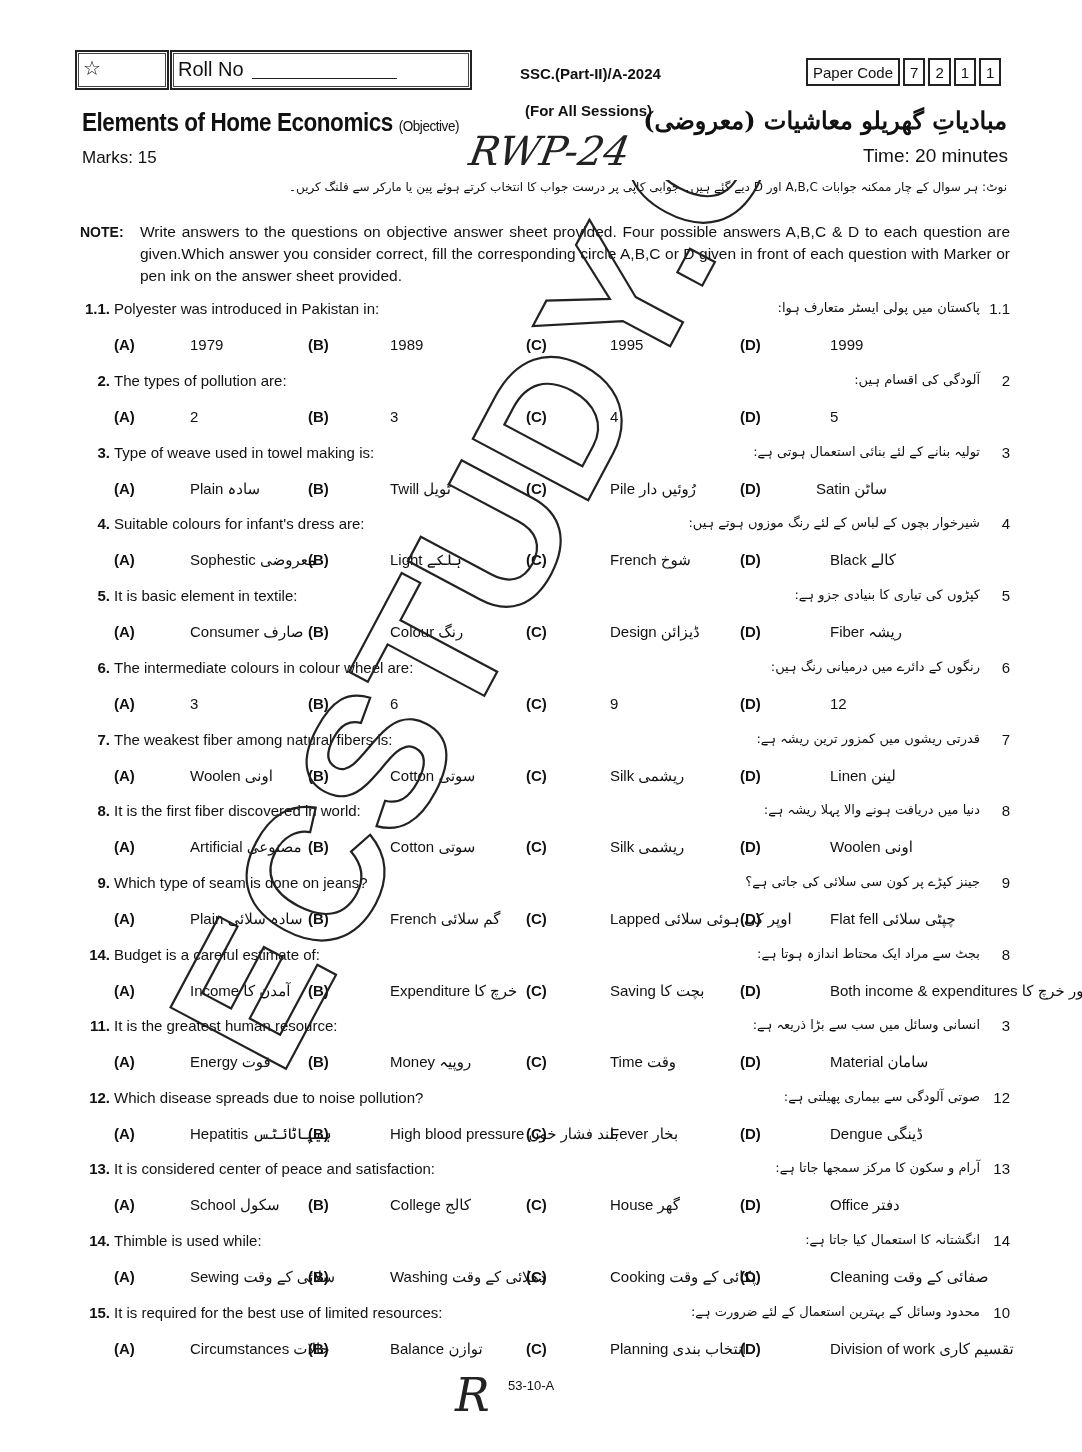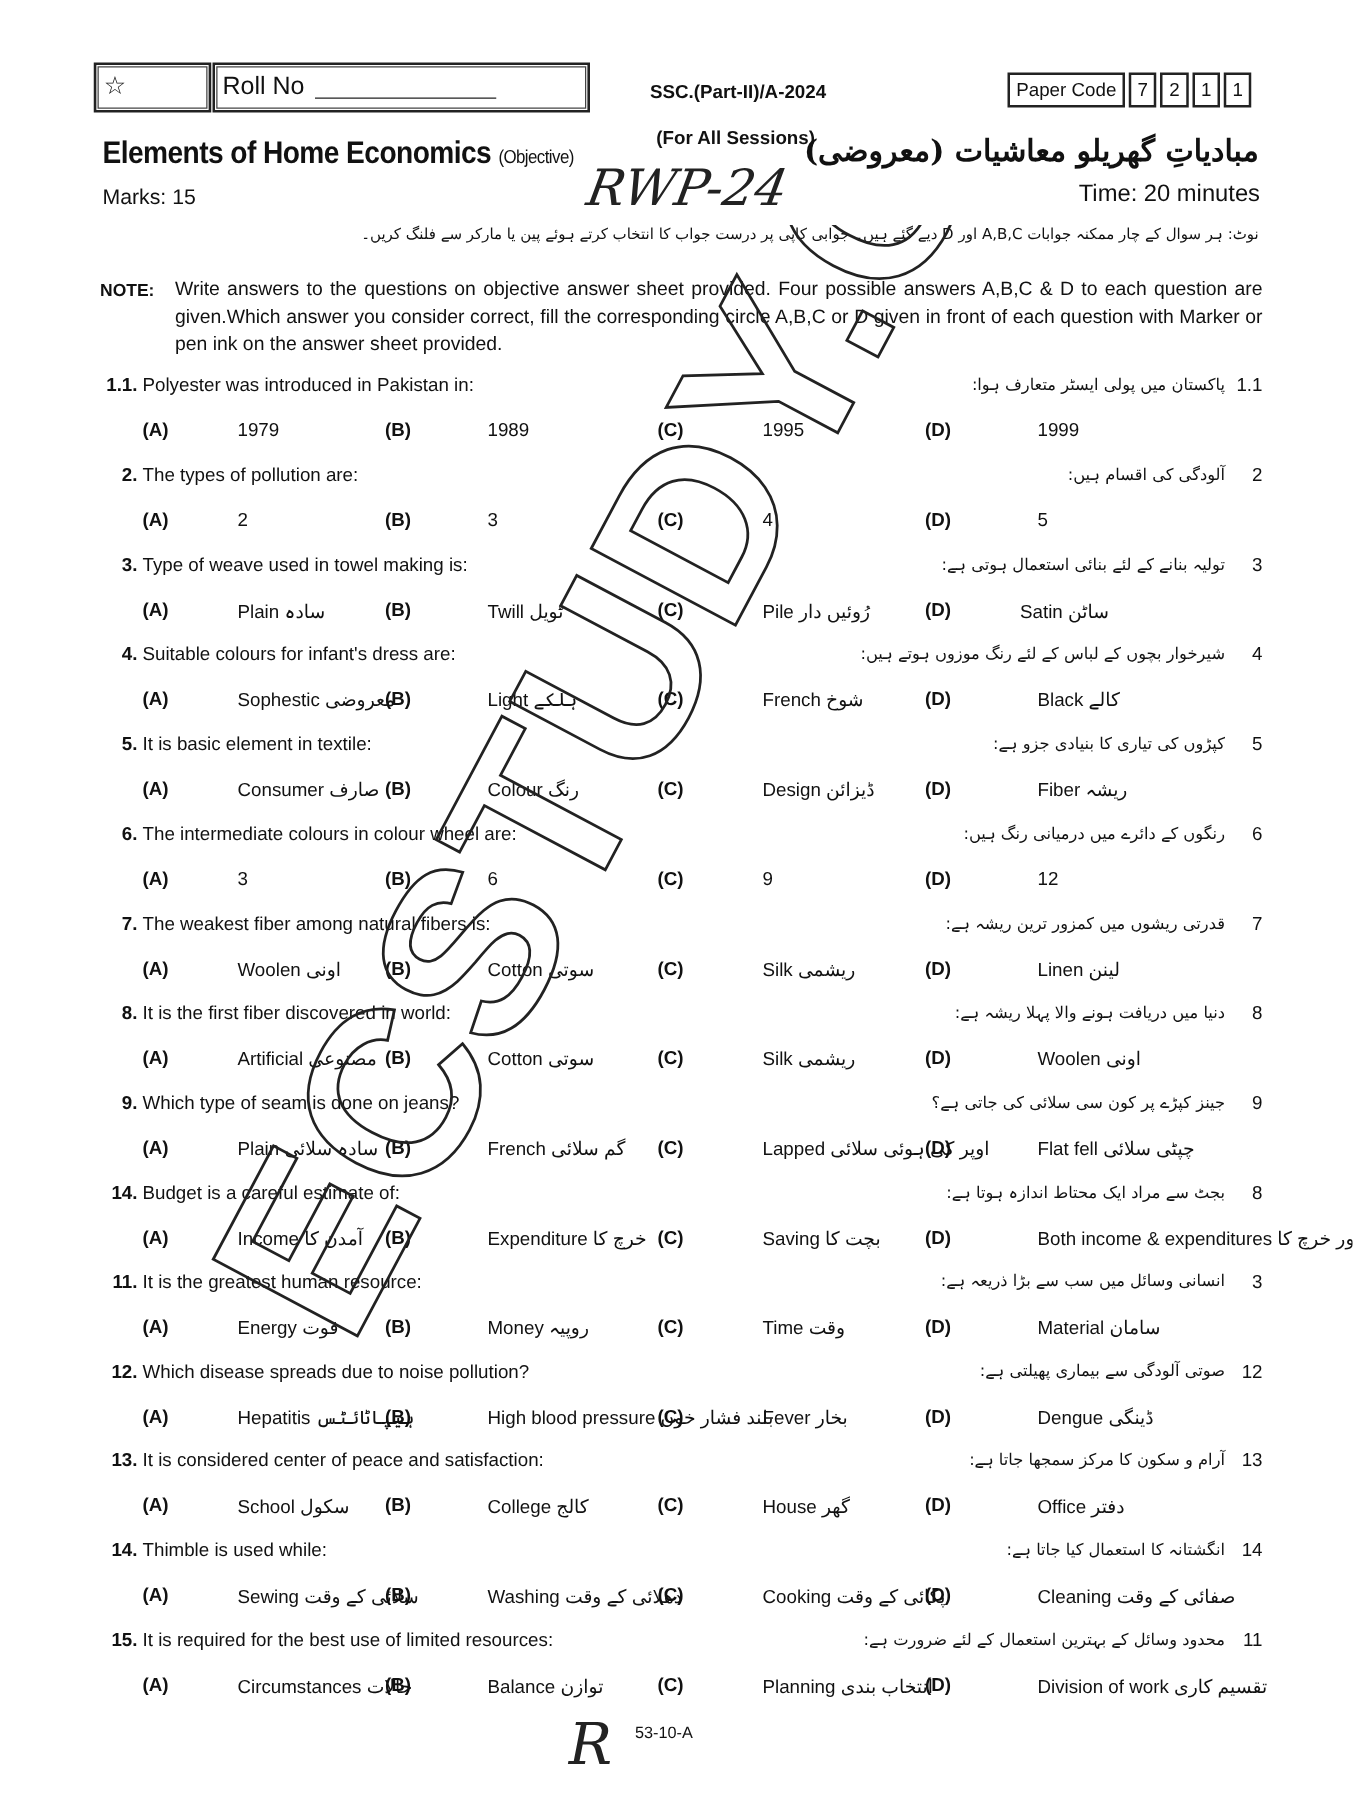--- a/index.html
+++ b/index.html
@@ -293,21 +293,21 @@
       <span style="left:310px">Washing دھلائی کے وقت</span>
       <span class="lbl" style="left:446px">(C)</span>
       <span style="left:530px">Cooking پکائی کے وقت</span>
       <span class="lbl" style="left:660px">(D)</span>
       <span style="left:750px">Cleaning صفائی کے وقت</span>
     </div>
     <div class="q" style="top: 1304px;">
       <span class="num">15.</span>
       <span class="text">It is required for the best use of limited resources:</span>
       <span class="urdu">محدود وسائل کے بہترین استعمال کے لئے ضرورت ہے:</span>
-      <span class="unum">11</span>
+      <span class="unum">10</span>
     </div>
     <div class="opts" style="top: 1340px;">
       <span class="lbl" style="left:34px">(A)</span>
       <span style="left:110px">Circumstances حالات</span>
       <span class="lbl" style="left:228px">(B)</span>
       <span style="left:310px">Balance توازن</span>
       <span class="lbl" style="left:446px">(C)</span>
       <span style="left:530px">Planning انتخاب بندی</span>
       <span class="lbl" style="left:660px">(D)</span>
       <span style="left:750px">Division of work تقسیم کاری</span>

